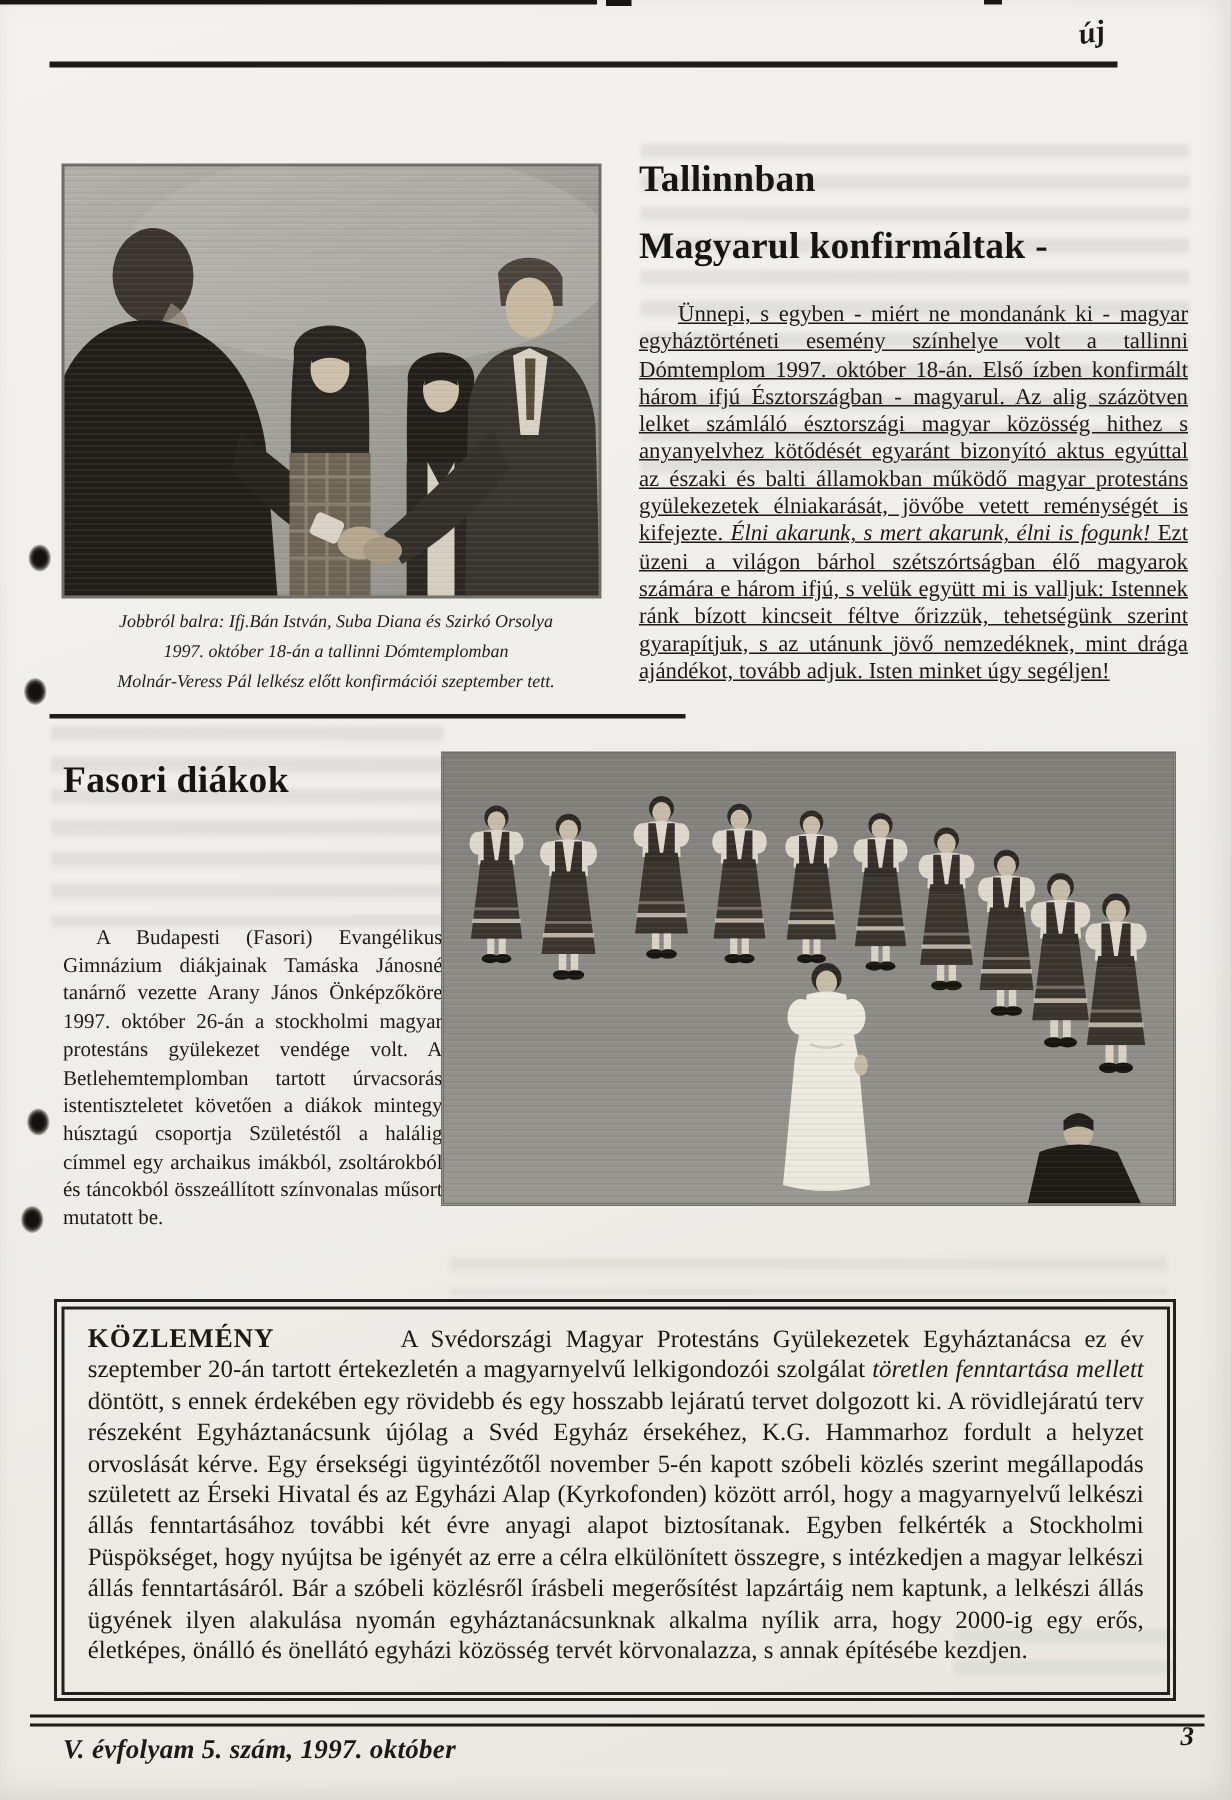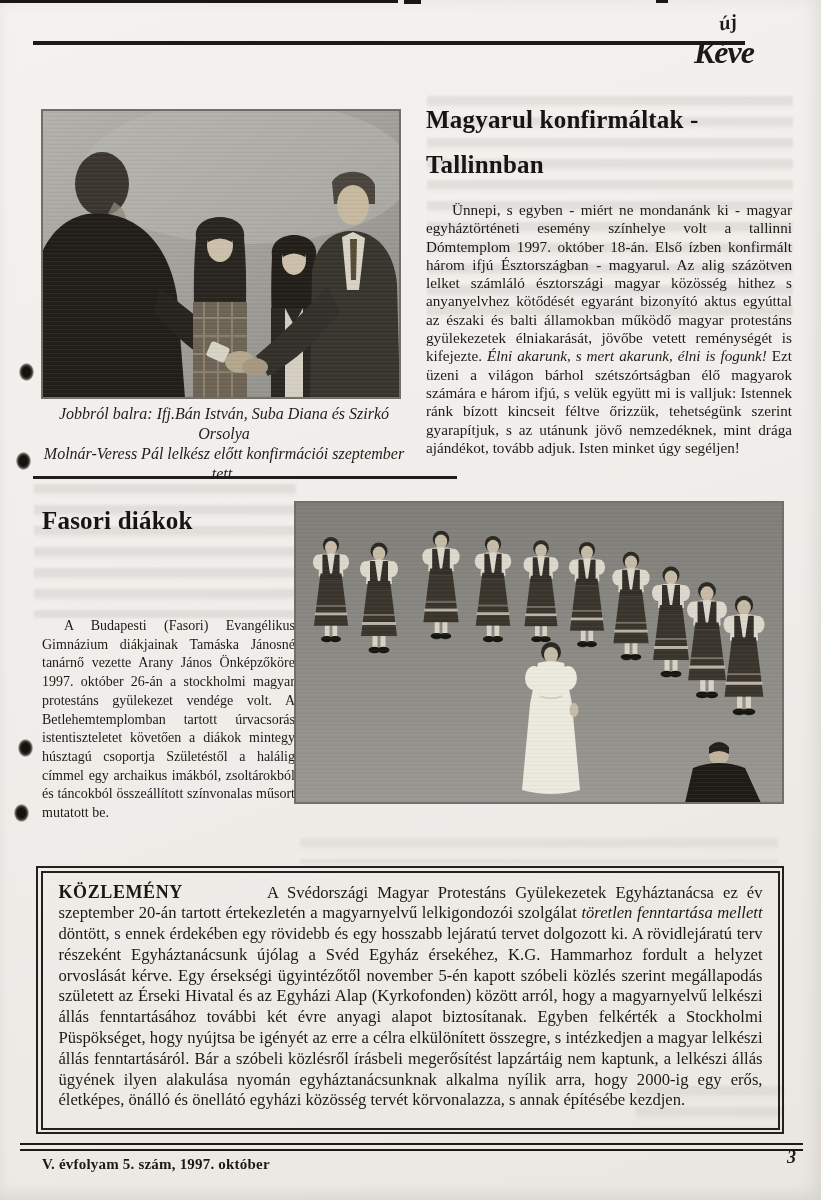--- a/index.html
+++ b/index.html
@@ -26,38 +26,38 @@
   .mast-pre{left:719px;top:11px;font-size:20px;font-style:italic;font-weight:bold;
     transform:rotate(-10deg);letter-spacing:1px;}
   .mast-title{left:694px;top:34px;width:110px;font-size:32px;font-weight:bold;
     font-style:italic;letter-spacing:-1px;}
   
   .photo{display:block;outline:1px solid #71706b;}
   .grain{pointer-events:none;
     background:repeating-linear-gradient(0deg,rgba(255,255,255,.05) 0 1px,
       rgba(0,0,0,.035) 1px 2px, transparent 2px 4px);}
   
-  .caption{font-style:italic;text-align:center;font-size:16px;line-height:20px;color:#201d19;}
+  .caption{font-style:italic;text-align:center;font-size:12px;line-height:20px;color:#201d19;}
   .h1{font-size:25px;font-weight:bold;line-height:45px;letter-spacing:.2px;color:#171511;}
   .bodytext{text-align:justify;color:#1d1a16;}
-  .a1body{width:366px;font-size:15.2px;line-height:18.3px;}
+  .a1body{width:366px;font-size:15.2px;line-height:18.3px;text-decoration:underline;}
   .a1body p{margin:0;text-indent:26px;}
   .a2body{width:253px;font-size:14px;line-height:18.7px;}
   .a2body p{margin:0;text-indent:22px;}
   .rule{background:#201e1b;}
   
   .annc{left:36px;top:866px;width:748px;height:268px;border:2px solid #23211d;padding:2.5px;box-sizing:border-box;}
   .annc-inner{width:100%;height:100%;border:2px solid #23211d;box-sizing:border-box;
     padding:9px 15px 0 16px;}
   .annc p{margin:0;font-size:16.6px;line-height:20.8px;text-align:justify;color:#1c1915;}
   .annc .label{font-weight:bold;font-size:18px;letter-spacing:.6px;margin-right:84px;}
   
   .foot-rule{left:20px;top:1143px;width:783px;height:4px;
     border-top:2.5px solid #1d1b17;border-bottom:2.5px solid #1d1b17;}
-  .foot-issue{left:42px;top:1156px;font-size:15px;font-weight:bold;letter-spacing:.2px;}
+  .foot-issue{left:42px;top:1156px;font-size:18px;font-weight:bold;font-style:italic;letter-spacing:.2px;}
   .foot-page{left:766px;top:1147px;width:30px;text-align:right;font-size:18px;font-style:italic;font-weight:bold;}
   i{font-style:italic;}
 </style>
 </head>
 <body>
 
 <div class="page">
 
   <div class="abs strip" style="left:0;top:0;width:398px;height:3px;"></div>
   <div class="abs strip" style="left:404px;top:0;width:17px;height:4px;"></div>
@@ -68,21 +68,20 @@
   <div class="abs dot" style="left:18px;top:739px;"></div>
   <div class="abs dot" style="left:14px;top:804px;"></div>
 
   <div class="abs bleed" style="left:427px;top:96px;width:366px;height:228px;"></div>
   <div class="abs bleed" style="left:34px;top:484px;width:262px;height:134px;"></div>
   <div class="abs bleed" style="left:300px;top:838px;width:478px;height:26px;opacity:.7;"></div>
   <div class="abs bleed" style="left:636px;top:1086px;width:148px;height:44px;opacity:.8;"></div>
 
   <div class="abs mast-rule"></div>
   <div class="abs mast-pre">új</div>
-  <div class="abs mast-title">Kéve</div>
 
   <svg class="abs photo" style="left:42px;top:110px;" width="358" height="288" viewBox="0 0 358 288" role="img">
     <defs>
       <linearGradient id="p1bg" x1="0" y1="0" x2="1" y2="1">
         <stop offset="0" stop-color="#b3b1ac"></stop>
           <stop offset=".5" stop-color="#a2a09b"></stop>
           <stop offset="1" stop-color="#8e8c87"></stop>
       </linearGradient>
     </defs>
     <rect width="358" height="288" fill="url(#p1bg)"></rect>
@@ -130,26 +129,27 @@
 
     <rect x="166" y="234" width="20" height="16" rx="3" fill="#d9d3c6" transform="rotate(24 176 242)"></rect>
     <ellipse cx="198" cy="252" rx="15" ry="11" fill="#b5a68e"></ellipse>
     <ellipse cx="213" cy="257" rx="13" ry="9" fill="#a69880"></ellipse>
     <rect x="0.5" y="0.5" width="357" height="287" fill="none" stroke="#6e6c68"></rect>
   </svg>
   <div class="abs grain" style="left:42px;top:110px;width:358px;height:288px;"></div>
 
   <div class="abs caption" style="left:38px;top:404px;width:372px;">
     <div>Jobbról balra: Ifj.Bán István, Suba Diana és Szirkó Orsolya</div>
+    <div>1997. október 18-án a tallinni Dómtemplomban</div>
     <div>Molnár-Veress Pál lelkész előtt konfirmációi szeptember tett.</div>
   </div>
 
   <div class="abs h1" style="left:426px;top:97px;width:366px;">
+    <div>Tallinnban</div>
     <div>Magyarul konfirmáltak -</div>
-    <div>Tallinnban</div>
   </div>
   <div class="abs bodytext a1body" style="left:426px;top:201px;">
     <p>
       <span>Ünnepi, s egyben - miért ne mondanánk ki - magyar egyháztörténeti esemény színhelye volt a tallinni Dómtemplom 1997. október 18-án. Első ízben konfirmált három ifjú Észtországban - magyarul. Az alig százötven lelket számláló észtországi magyar közösség hithez s anyanyelvhez kötődését egyaránt bizonyító aktus egyúttal az északi és balti államokban működő magyar protestáns gyülekezetek élniakarását, jövőbe vetett reménységét is kifejezte. </span><i>Élni akarunk, s mert akarunk, élni is fogunk!</i><span> Ezt üzeni a világon bárhol szétszórtságban élő magyarok számára e három ifjú, s velük együtt mi is valljuk: Istennek ránk bízott kincseit féltve őrizzük, tehetségünk szerint gyarapítjuk, s az utánunk jövő nemzedéknek, mint drága ajándékot, tovább adjuk. Isten minket úgy segéljen!</span>
     </p>
   </div>
 
   <div class="abs rule" style="left:33px;top:476px;width:424px;height:2.5px;"></div>
 
   <div class="abs h1" style="left:42px;top:498px;width:253px;font-family:Liberation Serif, serif;">

